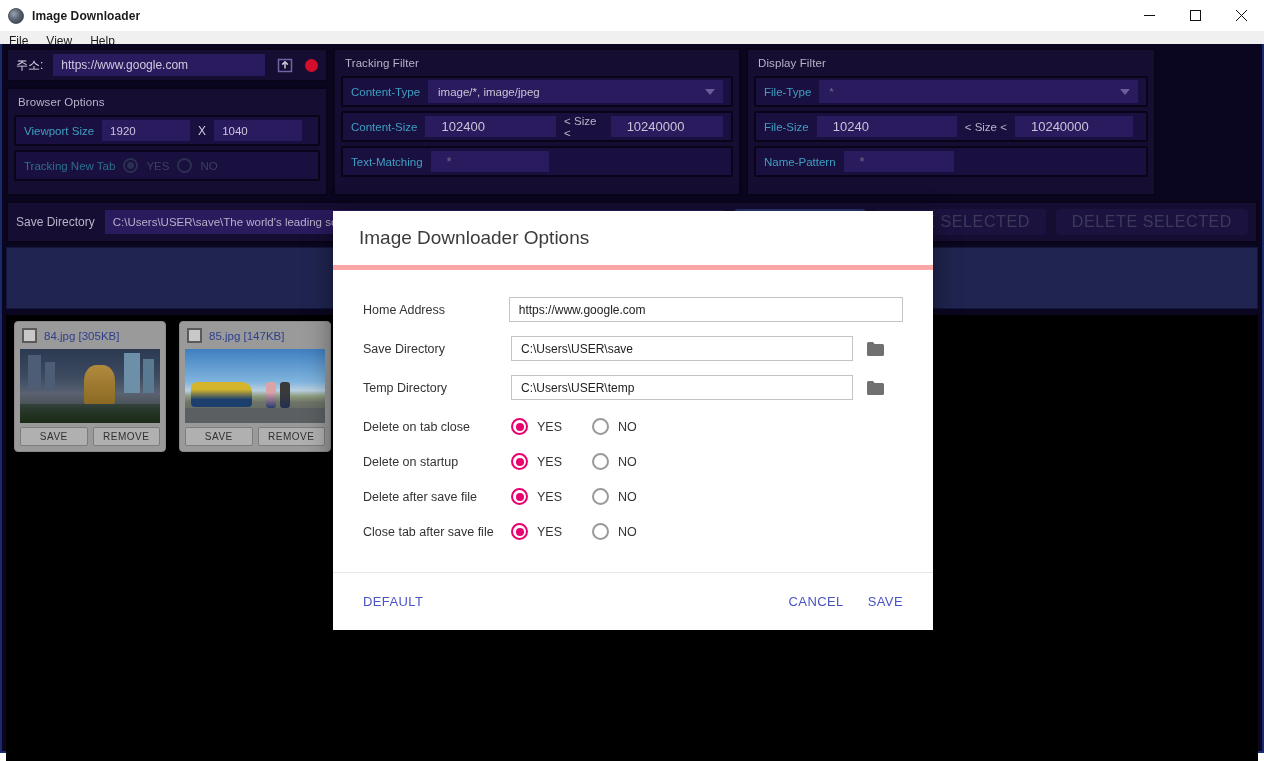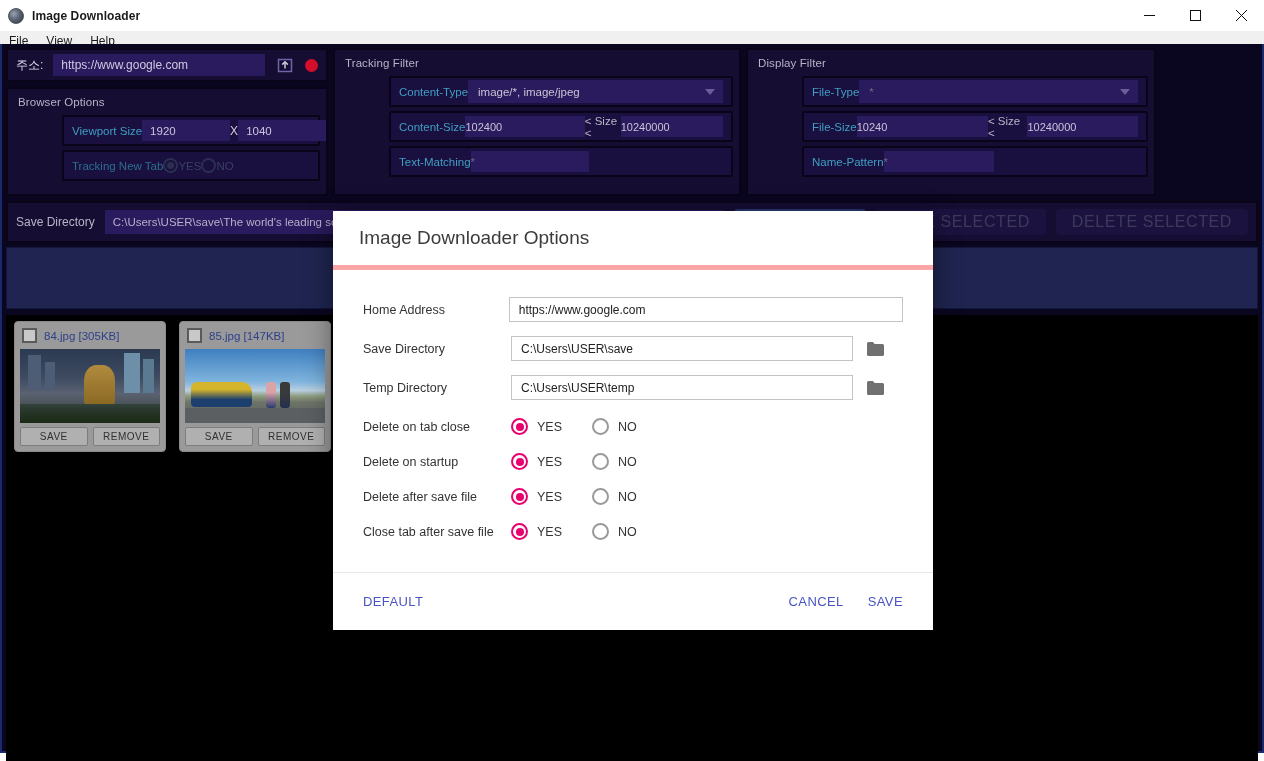--- a/index.html
+++ b/index.html
@@ -50,30 +50,30 @@
 
   .panel {
     background: #160d33; border: 2px solid #090418; border-radius: 2px;
     padding: 5px 6px;
   }
   .panel-title {
     font-size: 11.5px; color: #b9b3c7; margin-bottom: 5px; padding: 2px 4px;
     letter-spacing: .1px;
   }
   .row {
-    display: flex; align-items: center; 
+    display: flex; align-items: center; gap: 8px;
     background: #1a1040; border: 2px solid #090418; border-radius: 2px;
-    height: 31px; padding: 0 8px; margin-bottom: 4px; margin-left: 48px;
+    height: 31px; padding: 0 8px; margin-bottom: 4px;
   }
   .row:last-child { margin-bottom: 0; }
   .row-label { font-size: 11.5px; color: #3f9ec2; white-space: nowrap; }
   .row-label.dim { color: #2a6f8c; }
   .field {
     background: #2a1a5e; border: none; height: 21px; display: flex; align-items: center;
-    padding: 0 0; font-size: 11px; color: #c9c4d6;
+    padding: 0 16px; font-size: 13px; color: #c9c4d6;
   }
   .field.ph { color: #6d6a85; }
   .sel {
     position: relative; background: #2a1a5e; height: 23px; display: flex; align-items: center;
     padding: 0 22px 0 10px; font-size: 11.5px; color: #c9c4d6; flex: 1;
   }
   .sel .caret {
     position: absolute; right: 8px; top: 50%; transform: translateY(-50%);
     width: 0; height: 0; border-left: 5px solid transparent; border-right: 5px solid transparent;
     border-top: 6px solid #6b5f9a;

